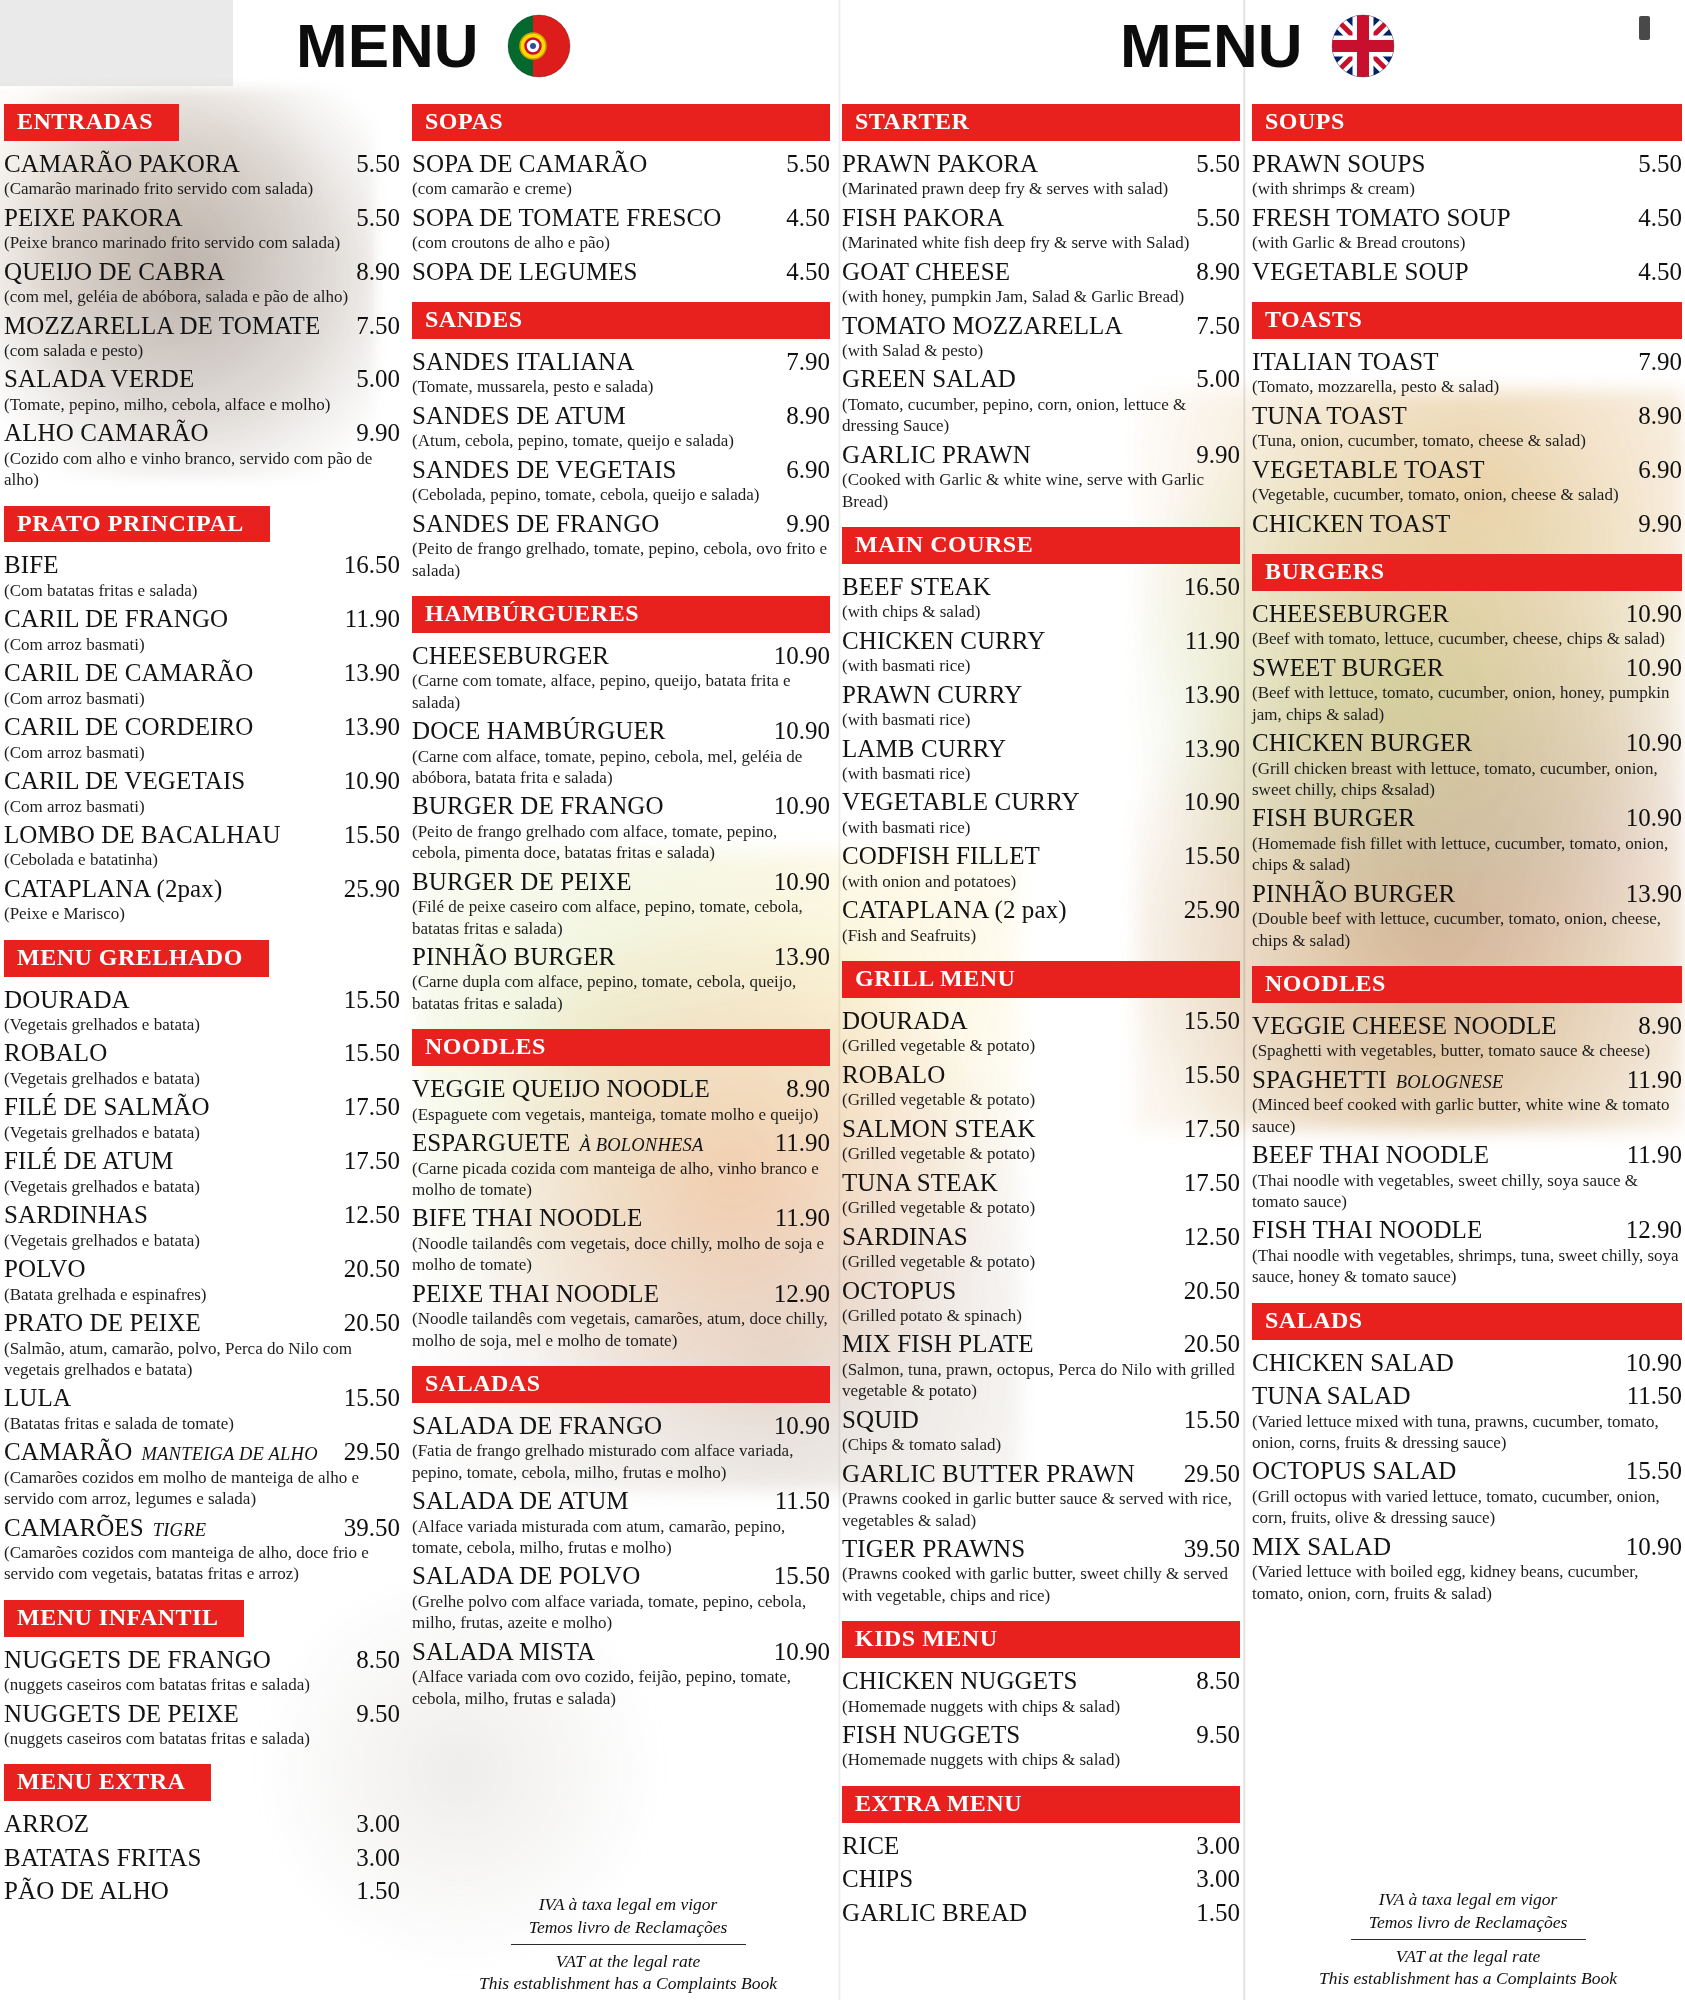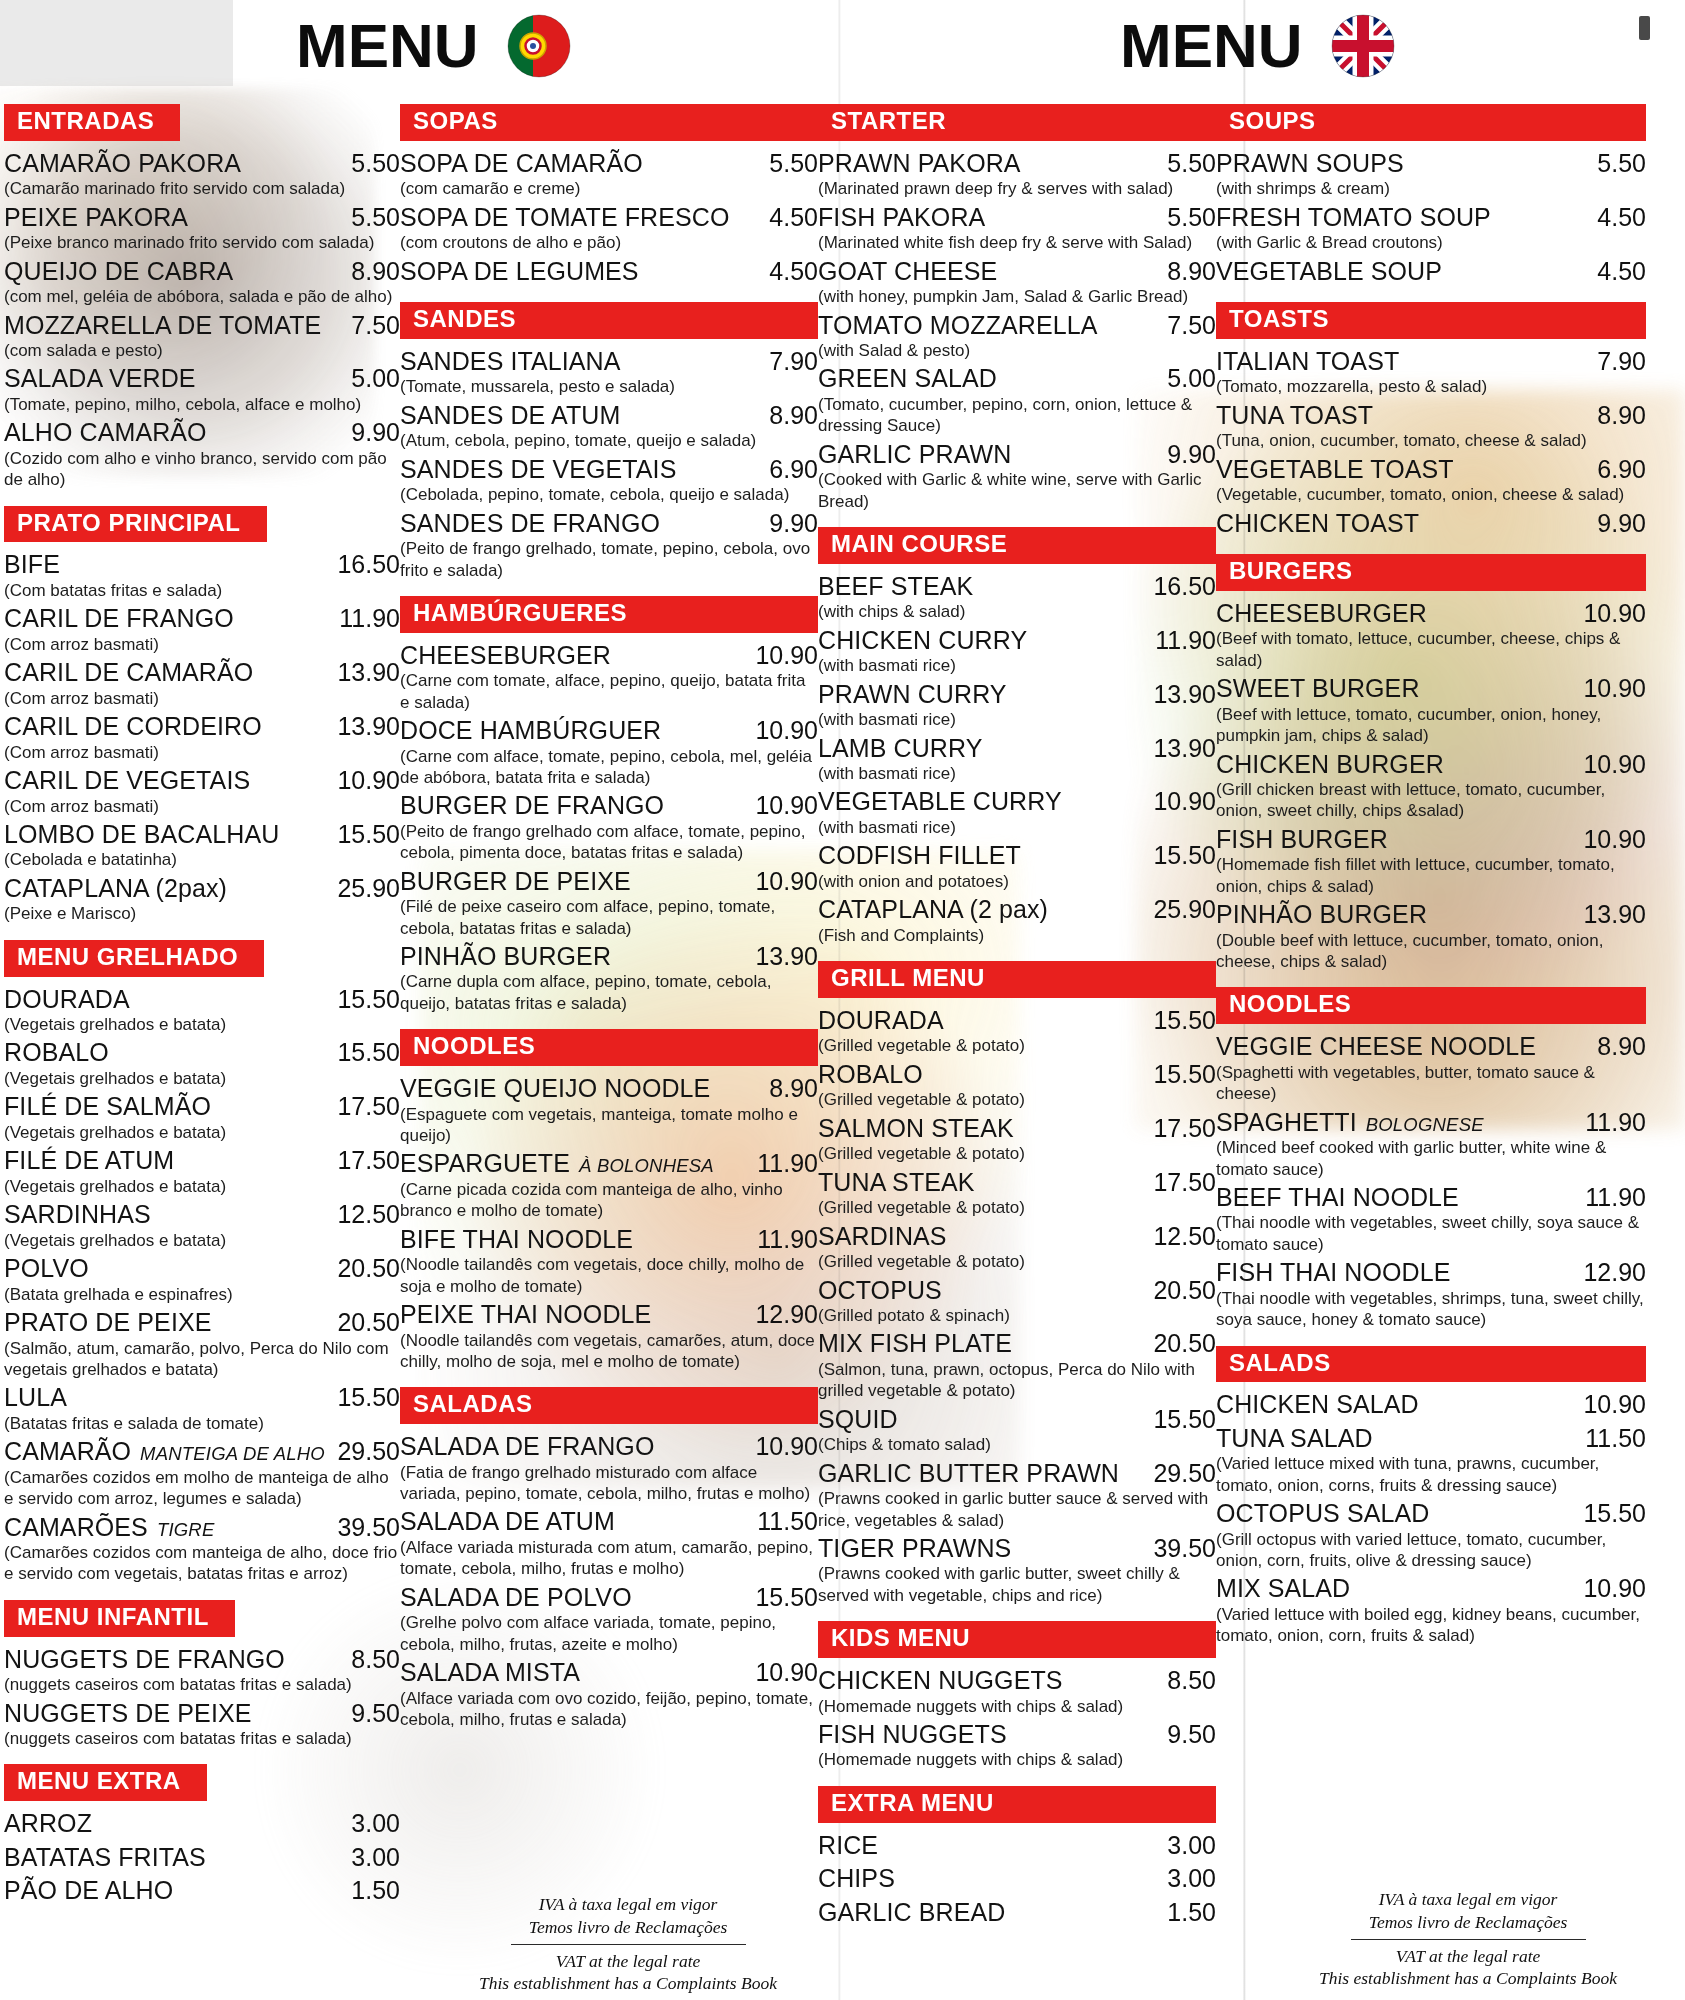--- a/index.html
+++ b/index.html
@@ -37,21 +37,21 @@
 
   
   .page-head{position:absolute;top:14px;display:flex;align-items:center;gap:28px;z-index:2;}
   .head-left{left:296px;}
   .head-right{left:1120px;}
   .menu-title{font-size:62px;font-weight:800;letter-spacing:0px;color:#0c0c0c;line-height:1;}
   .flag{width:64px;height:64px;display:block;}
 
   
   .columns{position:absolute;left:4px;top:104px;z-index:1;display:grid;
-    grid-template-columns:396px 418px 398px 430px;}
+    grid-template-columns:396px 418px 398px 430px;column-gap:12px;font-family:Liberation Serif, serif;}
   .col{display:flex;flex-direction:column;}
   .sec-head{background:#e8201e;color:#ffffff;font-weight:700;font-size:24px;line-height:1.2;
     padding:3px 16px 5px 13px;margin:13px 0 7px;letter-spacing:.5px;}
   .sec-head:first-child{margin-top:0;}
   .col.fit-bars .sec-head{align-self:flex-start;padding-right:26px;}
   .item{margin-bottom:2px;}
   .item-line{display:flex;justify-content:space-between;align-items:baseline;
     font-size:25px;line-height:1.26;color:#131313;}
   .item-name{white-space:nowrap;letter-spacing:.1px;}
   .item-sub{font-style:italic;font-size:18.5px;margin-left:9px;letter-spacing:.2px;}
@@ -550,21 +550,21 @@
           <span class="item-name">CODFISH FILLET</span>
           <span class="item-price">15.50</span>
         </div>
         <div class="item-desc">(with onion and potatoes)</div>
       </div>
       <div class="item">
         <div class="item-line">
           <span class="item-name">CATAPLANA (2 pax)</span>
           <span class="item-price">25.90</span>
         </div>
-        <div class="item-desc">(Fish and Complaints)</div>
+        <div class="item-desc">(Fish and Seafruits)</div>
       </div>
       <div class="sec-head" style="background: rgb(232, 32, 30);">GRILL MENU</div>
       <div class="item">
         <div class="item-line">
           <span class="item-name">DOURADA</span>
           <span class="item-price">15.50</span>
         </div>
         <div class="item-desc">(Grilled vegetable &amp; potato)</div>
       </div>
       <div class="item">

